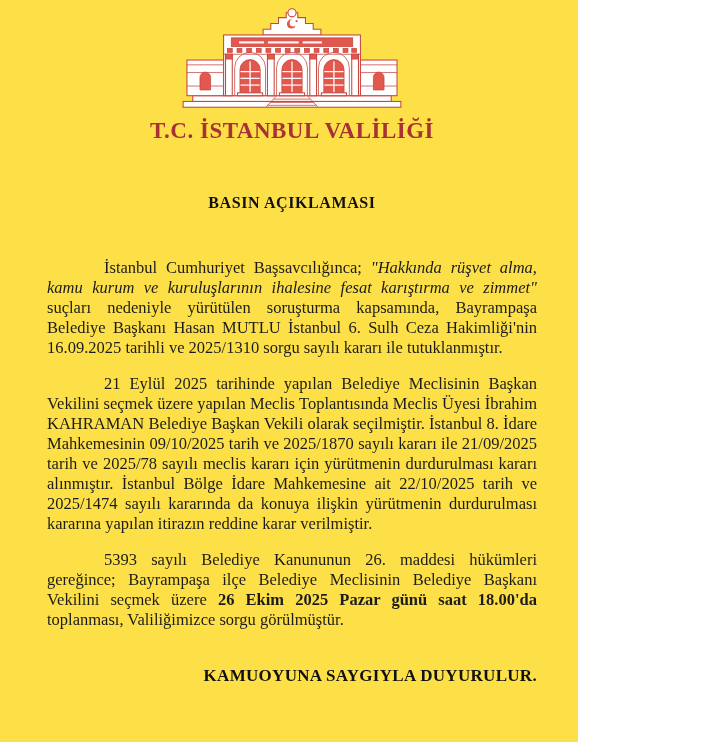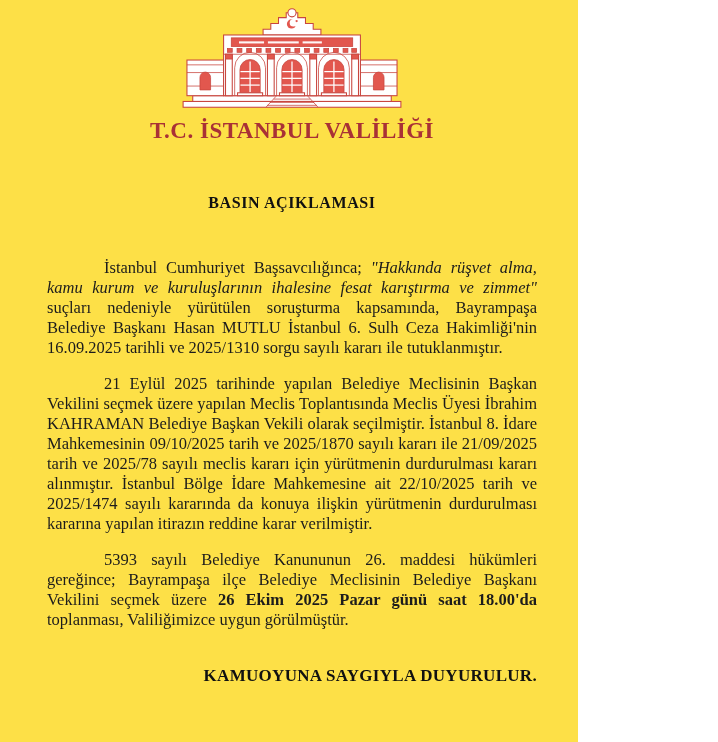--- a/index.html
+++ b/index.html
@@ -141,18 +141,18 @@
       <line class="ol" x1="99" y1="101" x2="151" y2="101"></line>
     </svg>
     <div class="logo-title">T.C. İSTANBUL VALİLİĞİ</div>
   </div>
 
   <div class="doc-heading">BASIN AÇIKLAMASI</div>
 
   <div class="doc-body">
     <p><span class="run-normal">İstanbul Cumhuriyet Başsavcılığınca; </span><span class="run-italic">"Hakkında rüşvet alma, kamu kurum ve kuruluşlarının ihalesine fesat karıştırma ve zimmet"</span><span class="run-normal"> suçları nedeniyle yürütülen soruşturma kapsamında, Bayrampaşa Belediye Başkanı Hasan MUTLU İstanbul 6. Sulh Ceza Hakimliği'nin 16.09.2025 tarihli ve 2025/1310 sorgu sayılı kararı ile tutuklanmıştır.</span></p>
     <p><span class="run-normal">21 Eylül 2025 tarihinde yapılan Belediye Meclisinin Başkan Vekilini seçmek üzere yapılan Meclis Toplantısında Meclis Üyesi İbrahim KAHRAMAN Belediye Başkan Vekili olarak seçilmiştir. İstanbul 8. İdare Mahkemesinin 09/10/2025 tarih ve 2025/1870 sayılı kararı ile 21/09/2025 tarih ve 2025/78 sayılı meclis kararı için yürütmenin durdurulması kararı alınmıştır. İstanbul Bölge İdare Mahkemesine ait 22/10/2025 tarih ve 2025/1474 sayılı kararında da konuya ilişkin yürütmenin durdurulması kararına yapılan itirazın reddine karar verilmiştir.</span></p>
-    <p><span class="run-normal">5393 sayılı Belediye Kanununun 26. maddesi hükümleri gereğince; Bayrampaşa ilçe Belediye Meclisinin Belediye Başkanı Vekilini seçmek üzere </span><span class="run-bold">26 Ekim 2025 Pazar günü saat 18.00'da</span><span class="run-normal"> toplanması, Valiliğimizce uygun görülmüştür.</span></p>
+    <p><span class="run-normal">5393 sayılı Belediye Kanununun 26. maddesi hükümleri gereğince; Bayrampaşa ilçe Belediye Meclisinin Belediye Başkanı Vekilini seçmek üzere </span><span class="run-bold">26 Ekim 2025 Pazar günü saat 18.00'da</span><span class="run-normal"> toplanması, Valiliğimizce sorgu görülmüştür.</span></p>
   </div>
 
   <div class="closing">KAMUOYUNA SAYGIYLA DUYURULUR.</div>
 
 </div>
 
 </body></html>

